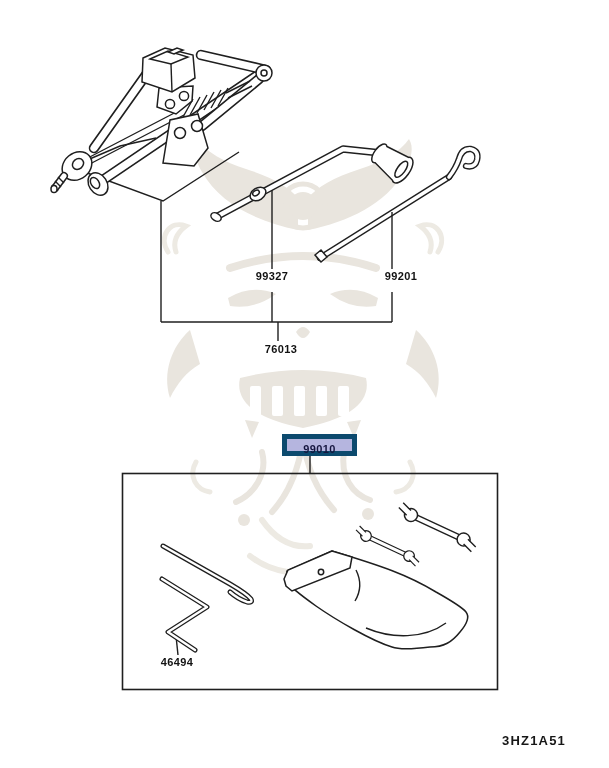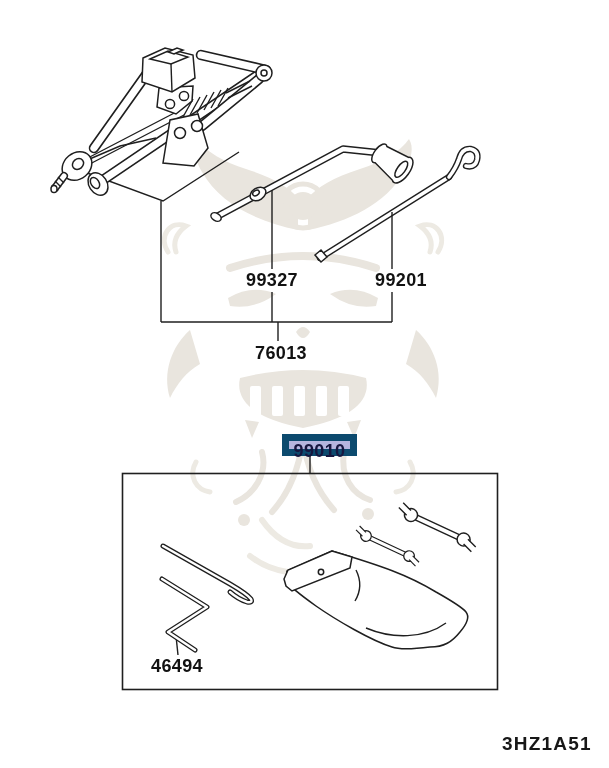--- a/index.html
+++ b/index.html
@@ -1,27 +1,27 @@
 <!DOCTYPE html>
 <html><head>
 <meta charset="utf-8">
 <style>
   html,body{margin:0;padding:0;background:#ffffff;}
   .stage{position:relative;width:609px;height:768px;background:#ffffff;overflow:hidden;
          font-family:"Liberation Sans",sans-serif;}
   .stage svg{position:absolute;left:0;top:0;}
   .part-label{position:absolute;width:80px;text-align:center;font-weight:bold;
-              font-size:18px;line-height:1;letter-spacing:.4px;color:#121212;}
+              font-size:11px;line-height:1;letter-spacing:.4px;color:#121212;}
   #lbl-99327{left:232px;top:271px;}
   #lbl-99201{left:361px;top:271px;}
   #lbl-99212{left:241px;top:344px;}
   #lbl-99324{left:137px;top:657px;}
   #lbl-99010{left:282px;top:434px;width:75px;height:22px;line-height:21px;
              box-sizing:border-box;cursor:pointer;}
-  .footer-code{position:absolute;left:502px;top:733px;font-weight:bold;font-size:19px;
+  .footer-code{position:absolute;left:502px;top:733px;font-weight:bold;font-size:13px;
                letter-spacing:1.2px;color:#171717;}
   
   .ln{fill:none;stroke:#1f1f1f;stroke-width:1.4;}
   .ln2{fill:none;stroke:#1f1f1f;stroke-width:1.6;}
   .wh{fill:#ffffff;stroke:#1f1f1f;stroke-width:1.5;}
   .ro{fill:none;stroke:#1f1f1f;stroke-linecap:round;stroke-linejoin:round;}
   .ri{fill:none;stroke:#ffffff;stroke-linecap:round;stroke-linejoin:round;}
   .wm{fill:#e9e5de;}
   .wms{fill:none;stroke:#e9e5de;stroke-linecap:round;}
   .wml{fill:none;stroke:#edeae3;stroke-linecap:round;}
@@ -193,17 +193,17 @@
           <path class="ln" d="M-3,-3.2 L-14,-3.6 M-3,3.2 L-14,2.8" stroke-width="1.5"></path>
         </g>
       </g>
     </g>
   </g>
 </svg>
 
   <div class="part-label" id="lbl-99327">99327</div>
   <div class="part-label" id="lbl-99201">99201</div>
   <div class="part-label" id="lbl-99212">76013</div>
-  <div class="part-label" id="lbl-99010" style="background:#b5b5df;border:7px solid #0c4a6e;color:#16163f">99010</div>
+  <div class="part-label" id="lbl-99010" style="background:#b5b5df;border:5px solid #0c4a6e;color:#16163f">99010</div>
   <div class="part-label" id="lbl-99324">46494</div>
 
   <div class="footer-code">3HZ1A51</div>
 </div>
 
 </body></html>

